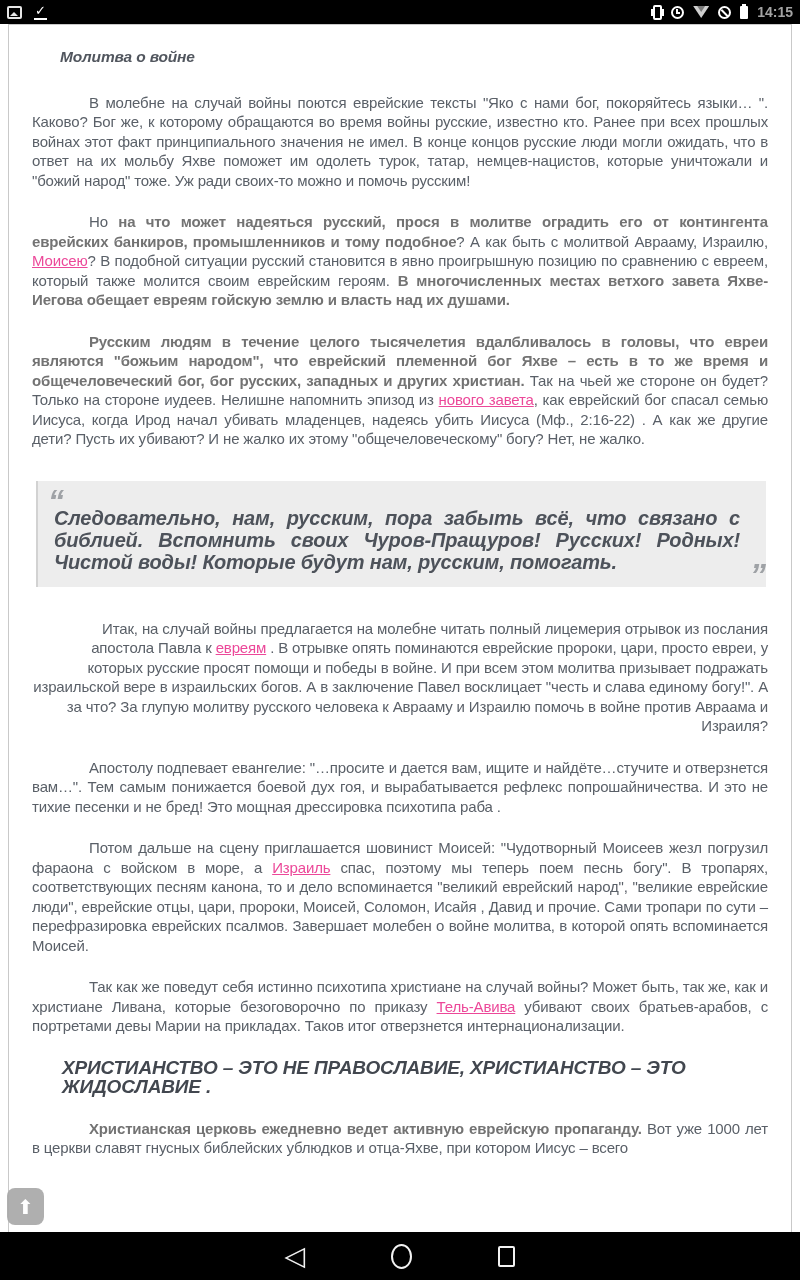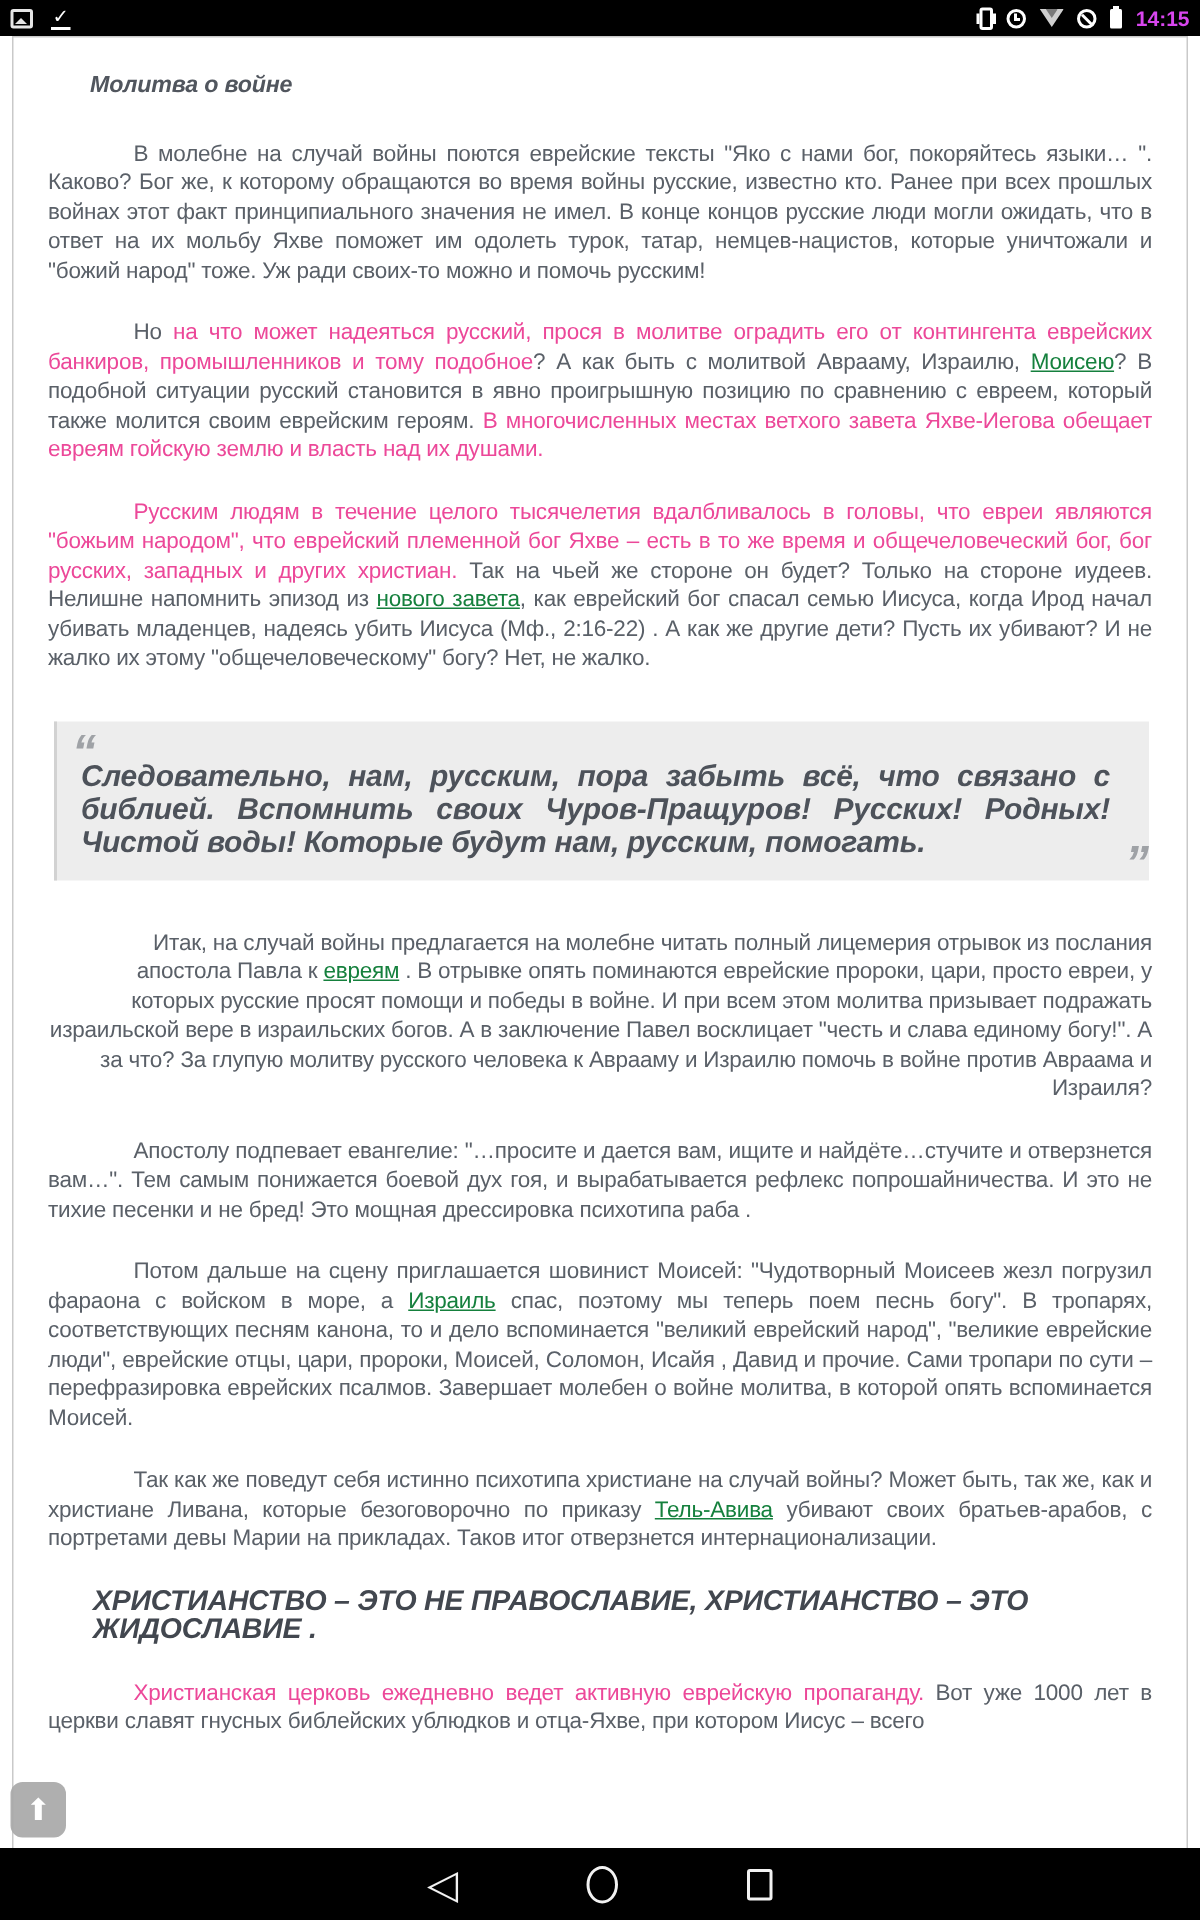--- a/index.html
+++ b/index.html
@@ -27,32 +27,32 @@
   .i-alarm::after  { content:''; position:absolute; left:3px; top:4px; width:4px; height:2px; background:#fff; }
   .i-wifi { width:16px; height:12px; background:#cfcfcf;
       clip-path:polygon(0 0,100% 0,50% 100%); }
   .i-wifi::after { content:''; position:absolute; left:4px; top:0; width:8px; height:6px;
       background:#7a7a7a; clip-path:polygon(0 0,100% 0,50% 100%); }
   .i-dnd { width:13px; height:13px; border:2px solid #fff; border-radius:50%; }
   .i-dnd::after { content:''; position:absolute; left:0px; top:4.5px; width:9px; height:2px;
       background:#fff; transform:rotate(45deg); }
   .i-battery { width:8px; height:13px; background:#fff; border-radius:1px; }
   .i-battery::before { content:''; position:absolute; top:-2px; left:2px; width:4px; height:2px; background:#fff; }
-  .sb-time { color:#d946ef; font-size:14px; font-weight:bold; letter-spacing:0; }
+  .sb-time { color:#a3a3a3; font-size:14px; font-weight:bold; letter-spacing:0; }
 
   
   .page { position:absolute; top:24px; left:8px; width:784px; height:1256px;
           background:#fff; border:1px solid #c9c9c9; border-bottom:none;
           padding:22px 23px 0 23px; overflow:hidden; }
 
   .article { color:#5a6068; font-size:15px; line-height:19.5px; letter-spacing:-0.15px; }
   .article p.para { text-align:justify; text-indent:57px; margin:12px 0 22px 0; }
   .article p.para.left { text-align:right; }
-  .article .b { font-weight:normal; color:#ec4899; }
-  .article a.lnk { color:#15803d; text-decoration:underline; }
+  .article .b { font-weight:bold; color:#737373; }
+  .article a.lnk { color:#ec4899; text-decoration:underline; }
   .article .title { font-weight:bold; font-style:italic; color:#51565e;
       font-size:15.5px; margin:0 0 26px 28px; }
   .article .heading { font-weight:bold; font-style:italic; color:#42474f;
       font-size:19px; margin:10px 0 22px 30px; }
 
   .quote { position:relative; background:#ededed; border-left:2px solid #d2d2d2;
       margin:32px 2px 32px 4px; padding:26px 26px 14px 16px; }
   .qmark { position:absolute; font-weight:bold; font-style:italic;
       color:#9fa2a6; font-size:32px; line-height:20px; letter-spacing:-2px; }
   .qmark.open { top:10px; left:10px; }

